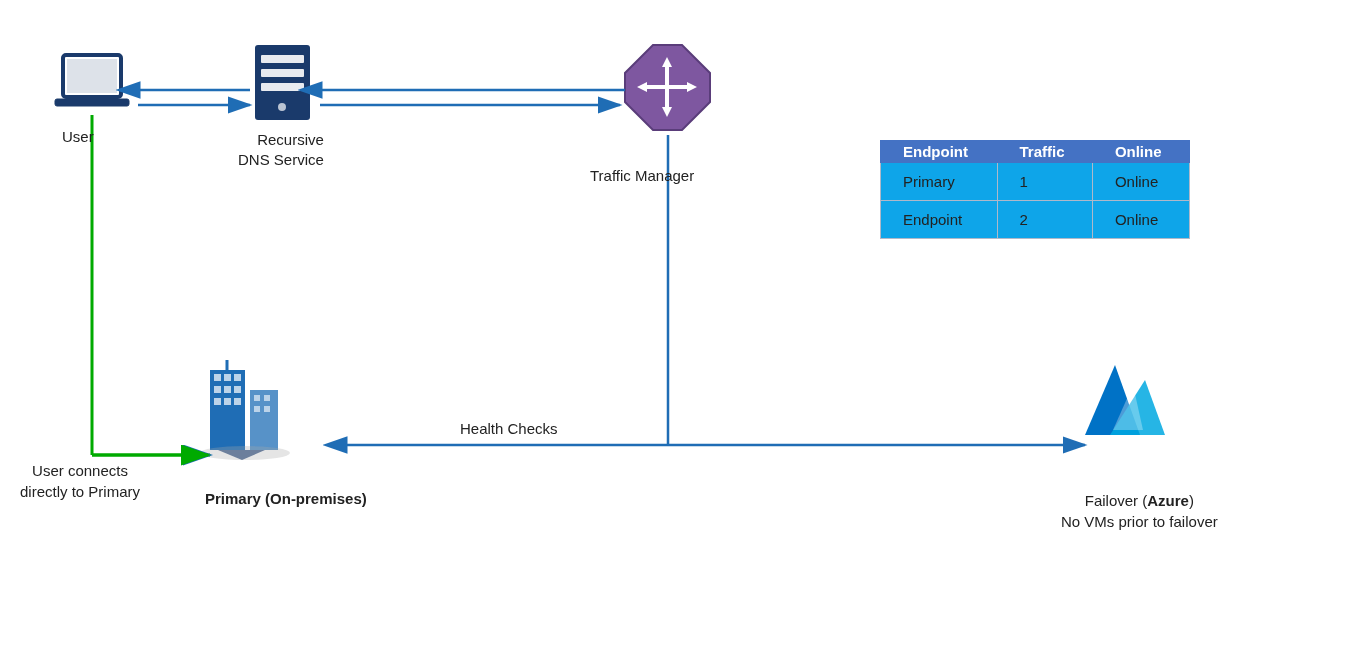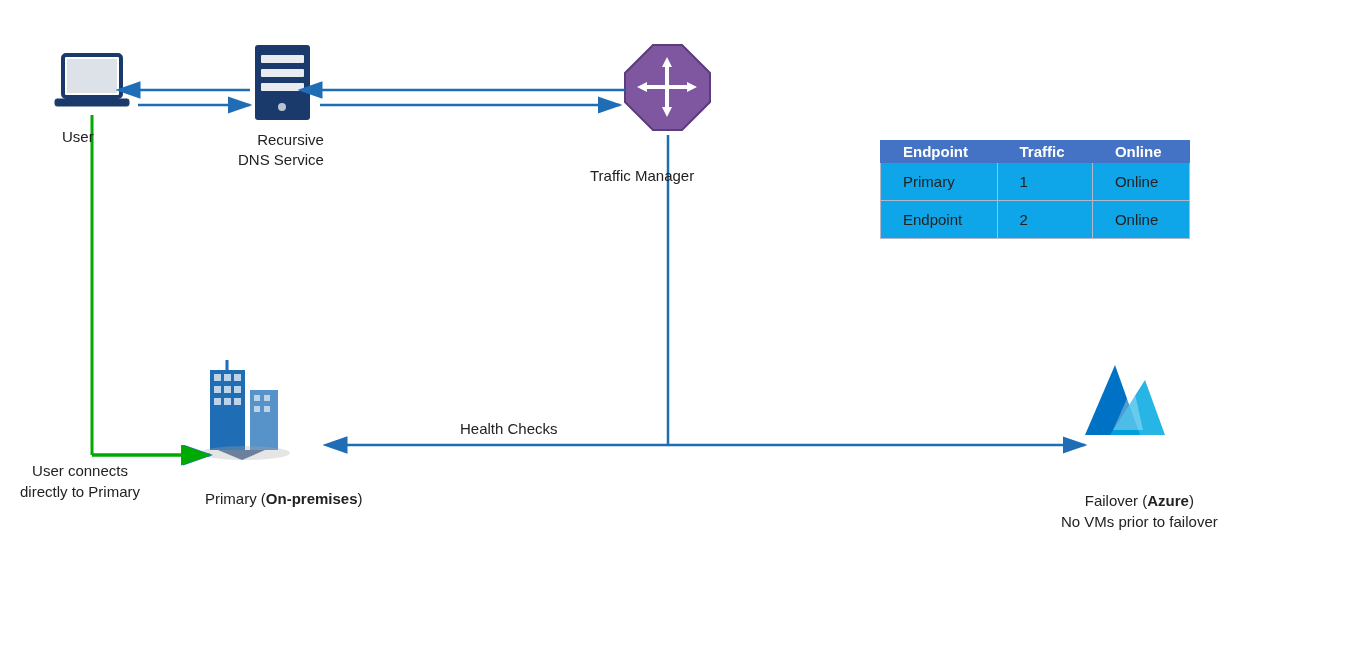--- a/index.html
+++ b/index.html
@@ -188,21 +188,21 @@
   </div>
 
   <div class="label" style="left:590px; top:148px; text-align:center;margin-top:19px;">
     <span>Traffic Manager</span>
   </div>
 
   <div class="label" style="left:20px; top:460px; text-align:center; line-height:1.4;">
     User connects<br>directly to Primary
   </div>
 
-  <div class="label" style="left:205px; top:490px; text-align:left;">
+  <div class="label" style="left:205px; top:490px; text-align:left;font-weight:bold;">
     Primary (<strong>On-premises</strong>)
   </div>
 
   <div class="label" style="left:460px; top:420px; text-align:center;">
     <span>Health Checks</span>
   </div>
 
   <div class="label" style="left:1061px; top:490px; text-align:center; line-height:1.4;">
     Failover (<strong>Azure</strong>)<br>
     <span>No VMs prior to failover</span>

